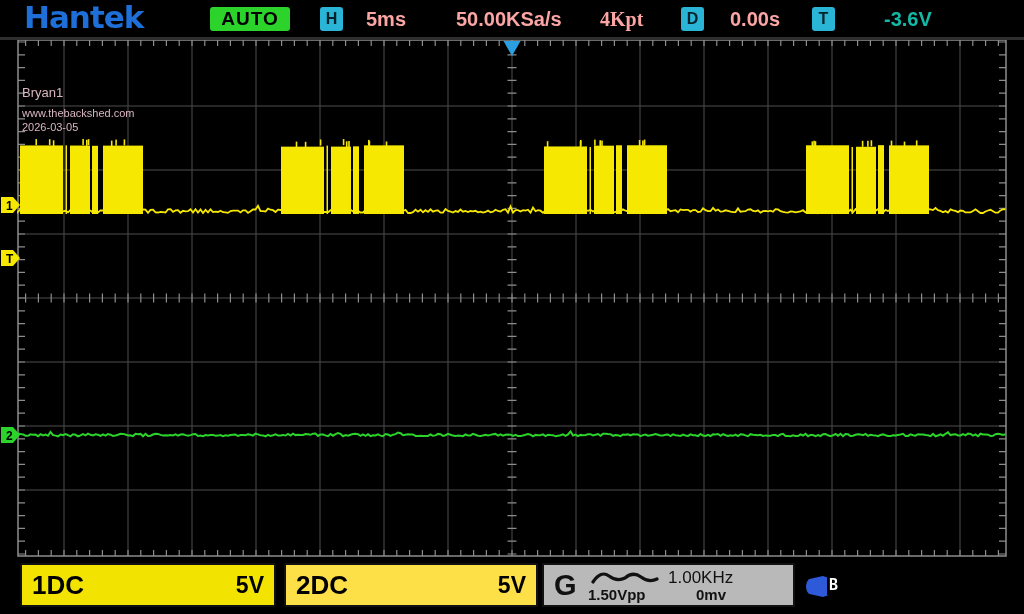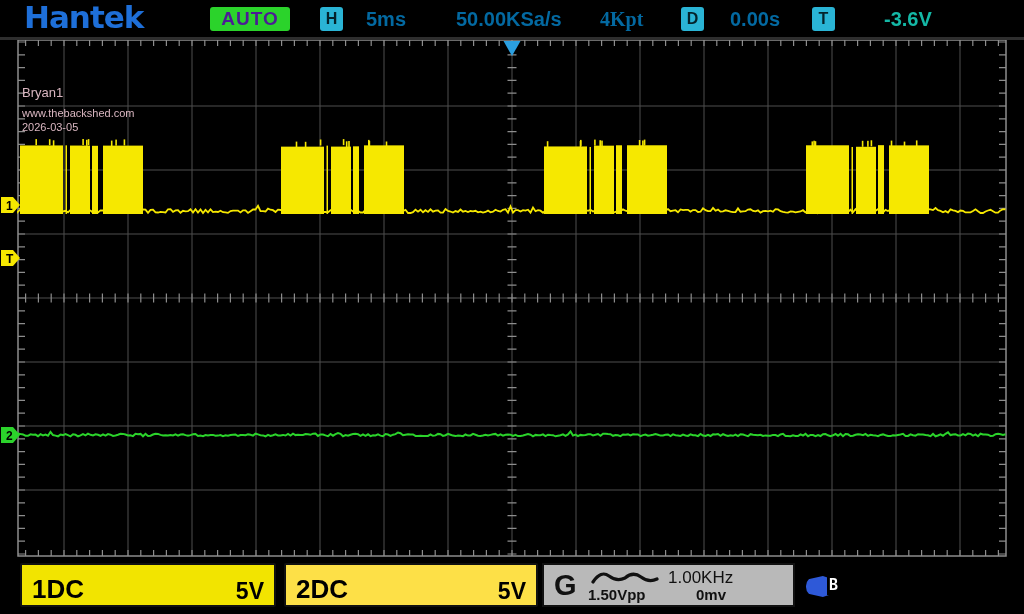--- a/index.html
+++ b/index.html
@@ -4,38 +4,38 @@
 <style>
   html,body{margin:0;padding:0;background:#000;}
   body{width:1024px;height:614px;position:relative;overflow:hidden;
        font-family:"Liberation Sans","DejaVu Sans",sans-serif;}
   
   .topbar{position:absolute;left:0;top:0;width:1024px;height:37px;background:#000;}
   .logo{position:absolute;left:24px;top:-1px;font-size:31px;font-weight:bold;
         color:#1e6fd8;letter-spacing:-1px;font-family:"DejaVu Sans",sans-serif;}
   .badge{position:absolute;top:7px;height:24px;border-radius:3px;display:flex;
          align-items:center;justify-content:center;font-weight:bold;color:#04222a;}
-  .badge.auto{left:210px;width:80px;background:#2bd32b;font-size:19px;letter-spacing:1px;color:#4c1d95;}
+  .badge.auto{left:210px;width:80px;background:#2bd32b;font-size:19px;letter-spacing:1px;color:#000000;}
   .badge.cyan{width:23px;background:#2ab4d5;font-size:16px;}
   .b-h{left:320px;} .b-d{left:681px;} .b-t{left:812px;}
-  .tb-val{position:absolute;top:8px;color:#0369a1;font-size:20px;font-weight:bold;}
+  .tb-val{position:absolute;top:8px;color:#fca5a5;font-size:20px;font-weight:bold;}
   .v-time{left:366px;} .v-rate{left:456px;} .v-len{left:600px;font-family:Liberation Serif, serif;} .v-off{left:730px;}
   .v-trig{left:884px;color:#14b8a6;}
   .sep{position:absolute;left:0;top:37px;width:1024px;height:3px;background:#2e2e2e;}
   
   .wm{position:absolute;left:22px;color:#d9b6c0;line-height:1.1;}
   .wm1{top:86px;font-size:13px;}
   .wm2{top:107px;font-size:11px;}
   .wm3{top:121px;font-size:11px;}
   
   #scope{position:absolute;left:0;top:0;}
   
   .botbar{position:absolute;left:0;top:558px;width:1024px;height:56px;background:#000;}
   .chbox{position:absolute;top:5px;height:44px;border:2px solid #111;border-radius:2px;
-         display:flex;align-items:flex-end;justify-content:space-between;
+         display:flex;align-items:center;justify-content:space-between;
          padding:0 10px;box-sizing:border-box;font-weight:bold;color:#000;}
   .ch1box{left:20px;width:256px;background:#f2e400;}
   .ch2box{left:284px;width:254px;background:#fde047;}
   .ch-label{font-size:26px;letter-spacing:0px;}
   .ch-volts{font-size:23px;}
   .genbox{position:absolute;left:542px;top:5px;width:253px;height:44px;background:#b9b9b9;
           border:2px solid #111;box-sizing:border-box;color:#111;}
   .gen-g{position:absolute;left:10px;top:4px;font-size:29px;font-weight:bold;}
   .gen-sine{position:absolute;left:47px;top:4px;}
   .gen-freq{position:absolute;left:124px;top:3px;font-size:17px;font-weight:normal;}

